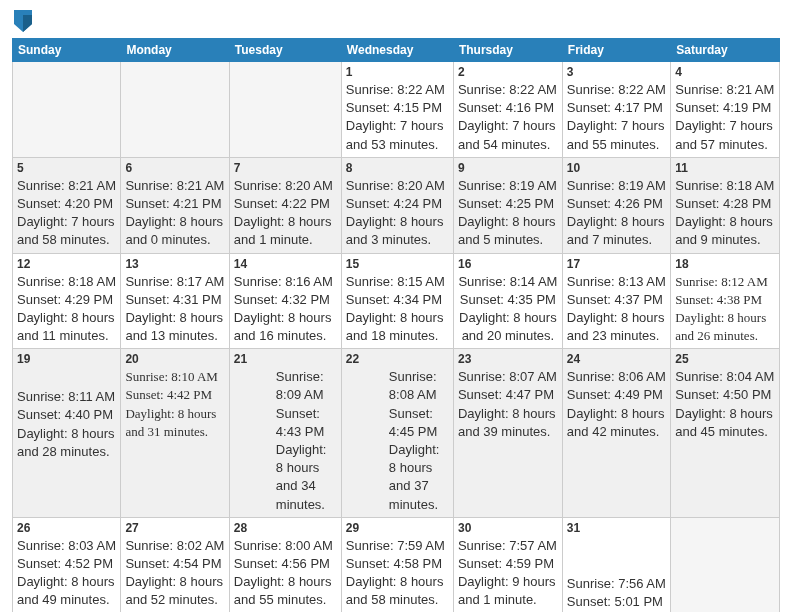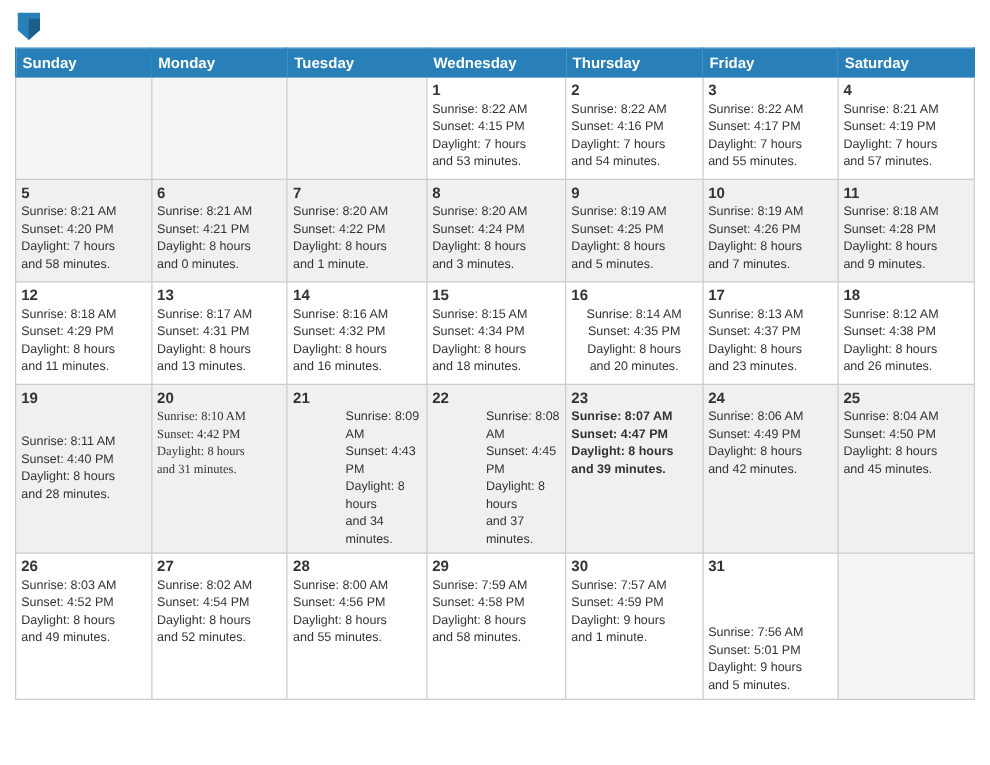--- a/index.html
+++ b/index.html
@@ -87,21 +87,21 @@
     .calendar-table td.empty {
       background: #f5f5f5;
     }
     .day-number {
       font-size: 12px;
       font-weight: bold;
       display: block;
       margin-bottom: 2px;
     }
     .day-info {
-      font-size: 10px;
+      font-size: 13px;
       line-height: 1.4;
       color: #333;
     }
     .row-shaded td {
       background: #f0f0f0;
     }
     .row-white td {
       background: #fff;
     }
   </style>
@@ -261,21 +261,21 @@
           </td>
           <td>
             <span class="day-number">17</span>
             <div class="day-info" style="white-space: pre-line;">Sunrise: 8:13 AM
 Sunset: 4:37 PM
 Daylight: 8 hours
 and 23 minutes.</div>
           </td>
           <td>
             <span class="day-number">18</span>
-            <div class="day-info" style="white-space: pre-line;">Sunrise: 8:12 AM
+            <div class="day-info" style="white-space: pre-line; font-family: Liberation Serif, serif;">Sunrise: 8:12 AM
 Sunset: 4:38 PM
 Daylight: 8 hours
 and 26 minutes.</div>
           </td>
         </tr>
         <tr class="row-shaded">
           <td>
             <span class="day-number">19</span>
             <div class="day-info" style="white-space: pre-line; margin-top: 22px;">Sunrise: 8:11 AM
 Sunset: 4:40 PM
@@ -298,21 +298,21 @@
           </td>
           <td>
             <span class="day-number">22</span>
             <div class="day-info" style="white-space: pre-line; margin-left: 43px;">Sunrise: 8:08 AM
 Sunset: 4:45 PM
 Daylight: 8 hours
 and 37 minutes.</div>
           </td>
           <td>
             <span class="day-number">23</span>
-            <div class="day-info" style="white-space: pre-line; font-weight: bold;">Sunrise: 8:07 AM
+            <div class="day-info" style="white-space: pre-line;">Sunrise: 8:07 AM
 Sunset: 4:47 PM
 Daylight: 8 hours
 and 39 minutes.</div>
           </td>
           <td>
             <span class="day-number">24</span>
             <div class="day-info" style="white-space: pre-line;">Sunrise: 8:06 AM
 Sunset: 4:49 PM
 Daylight: 8 hours
 and 42 minutes.</div>

